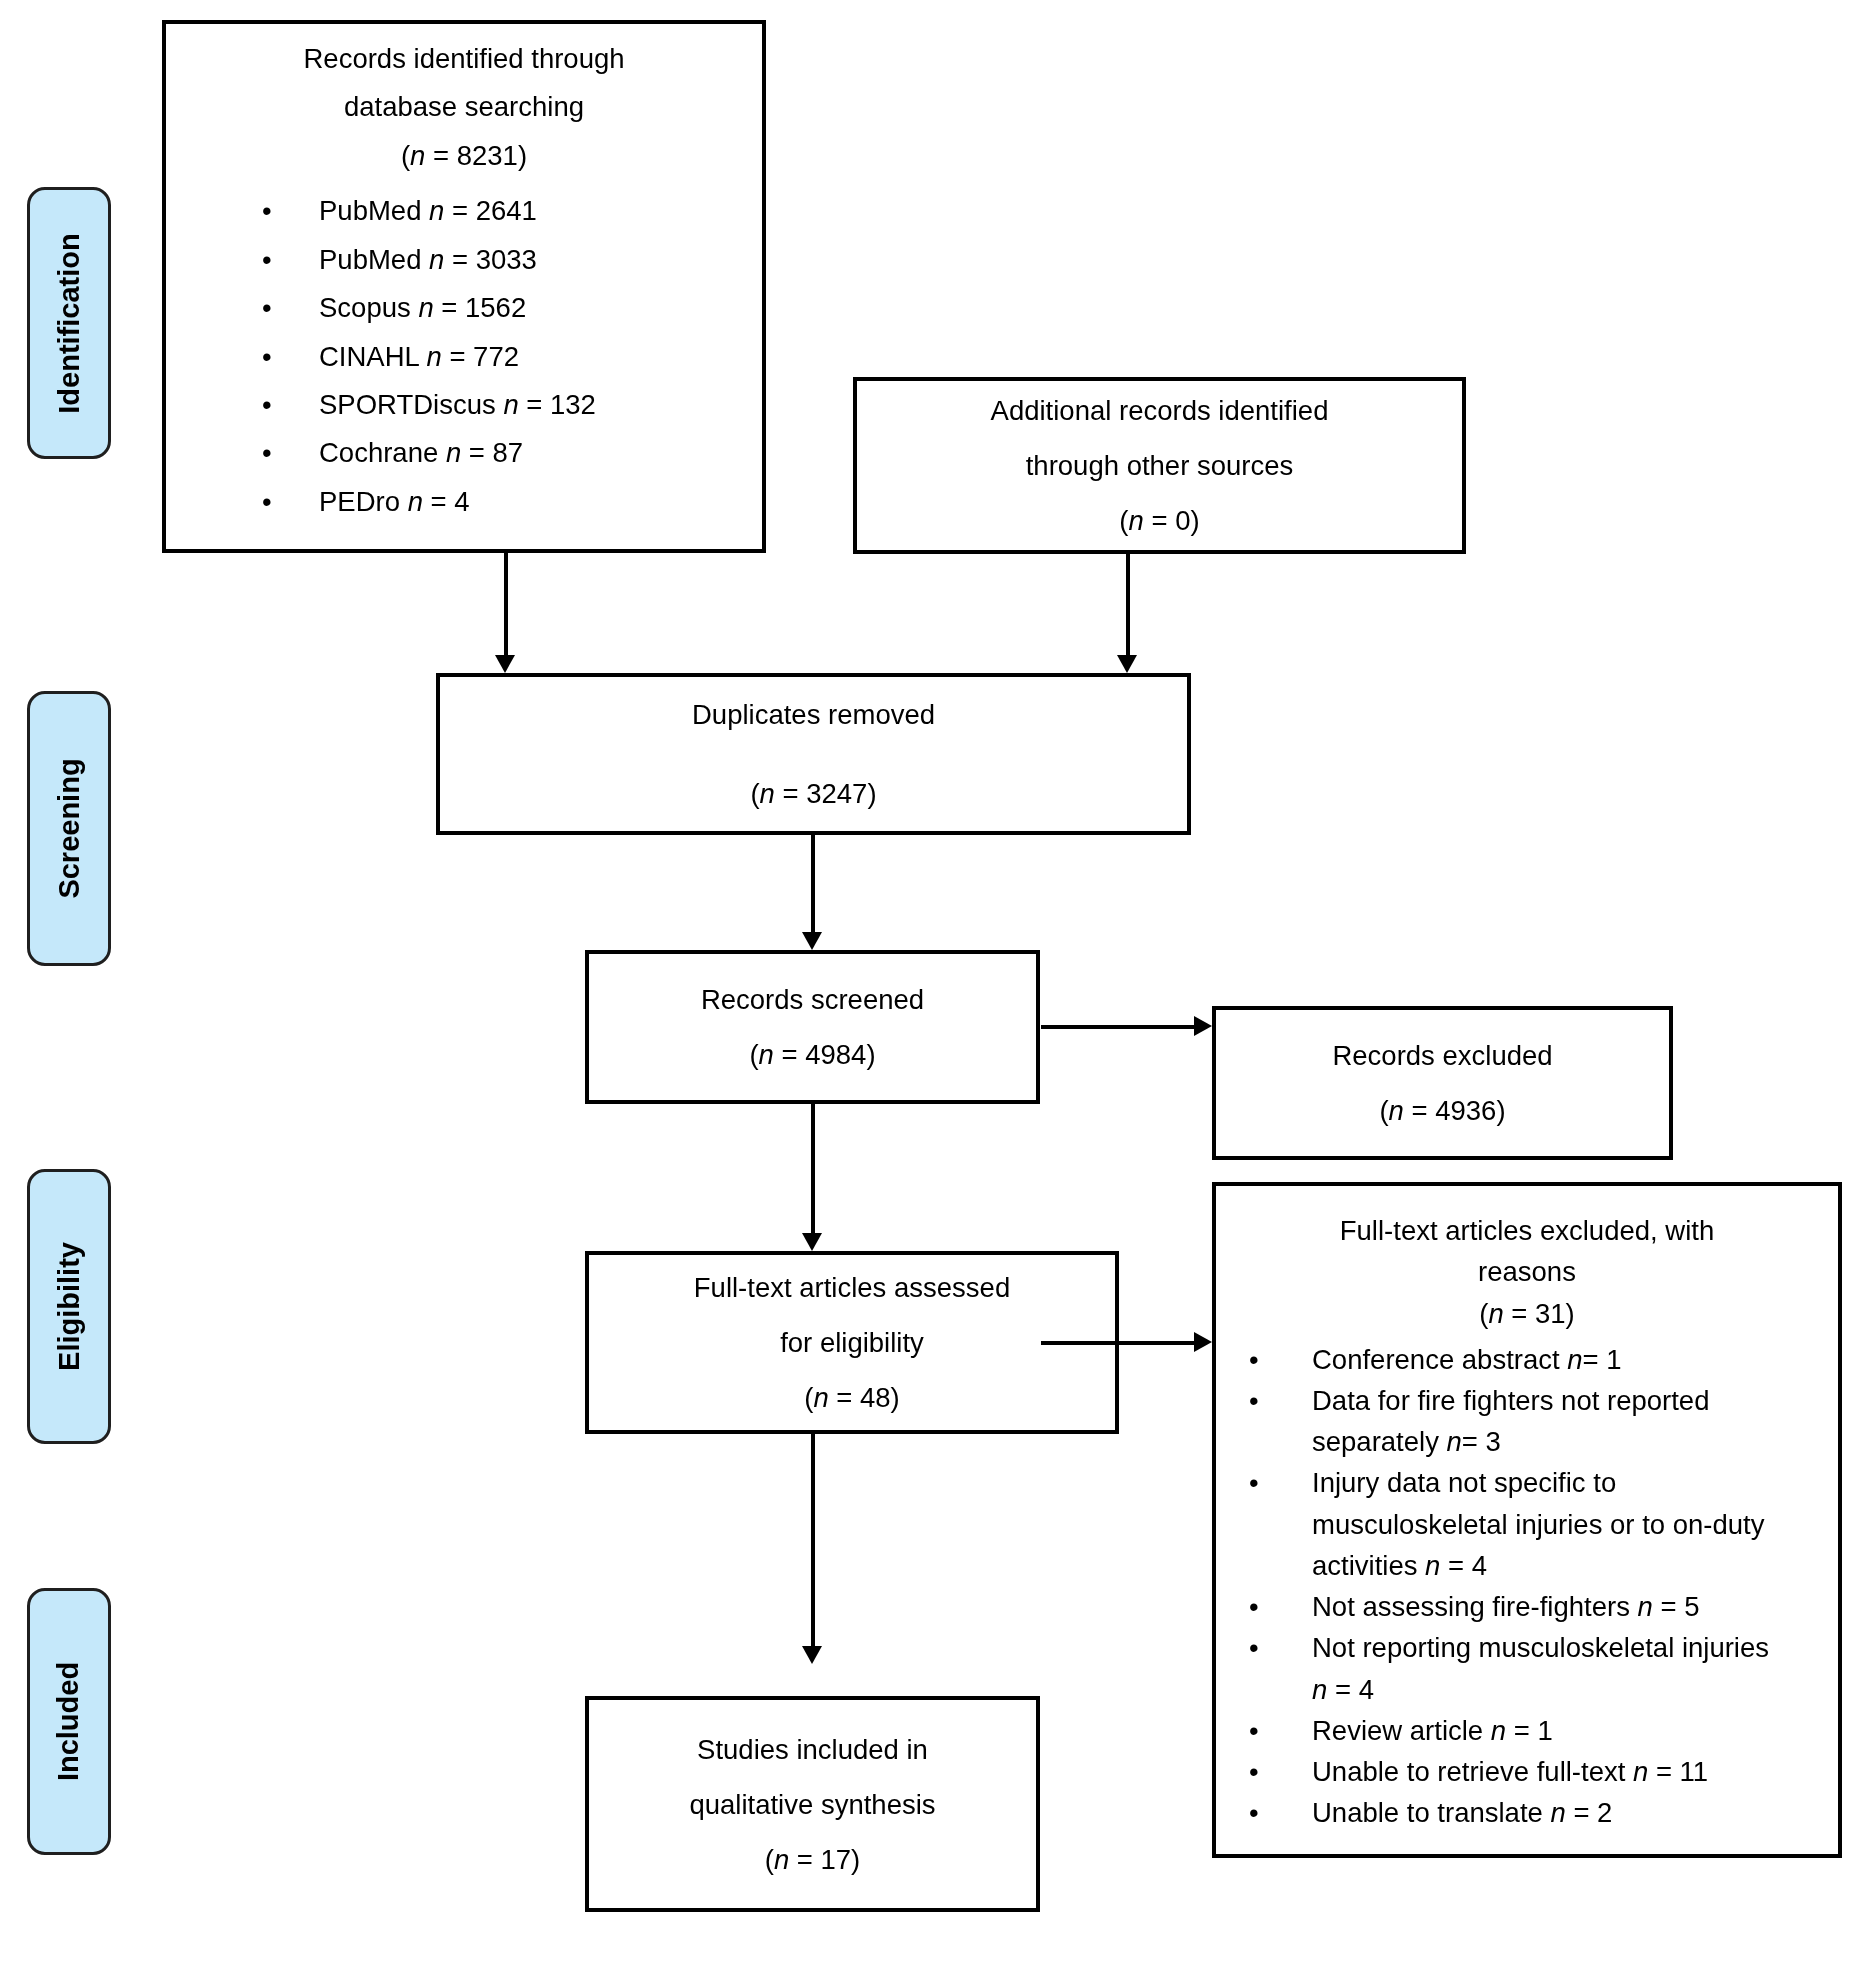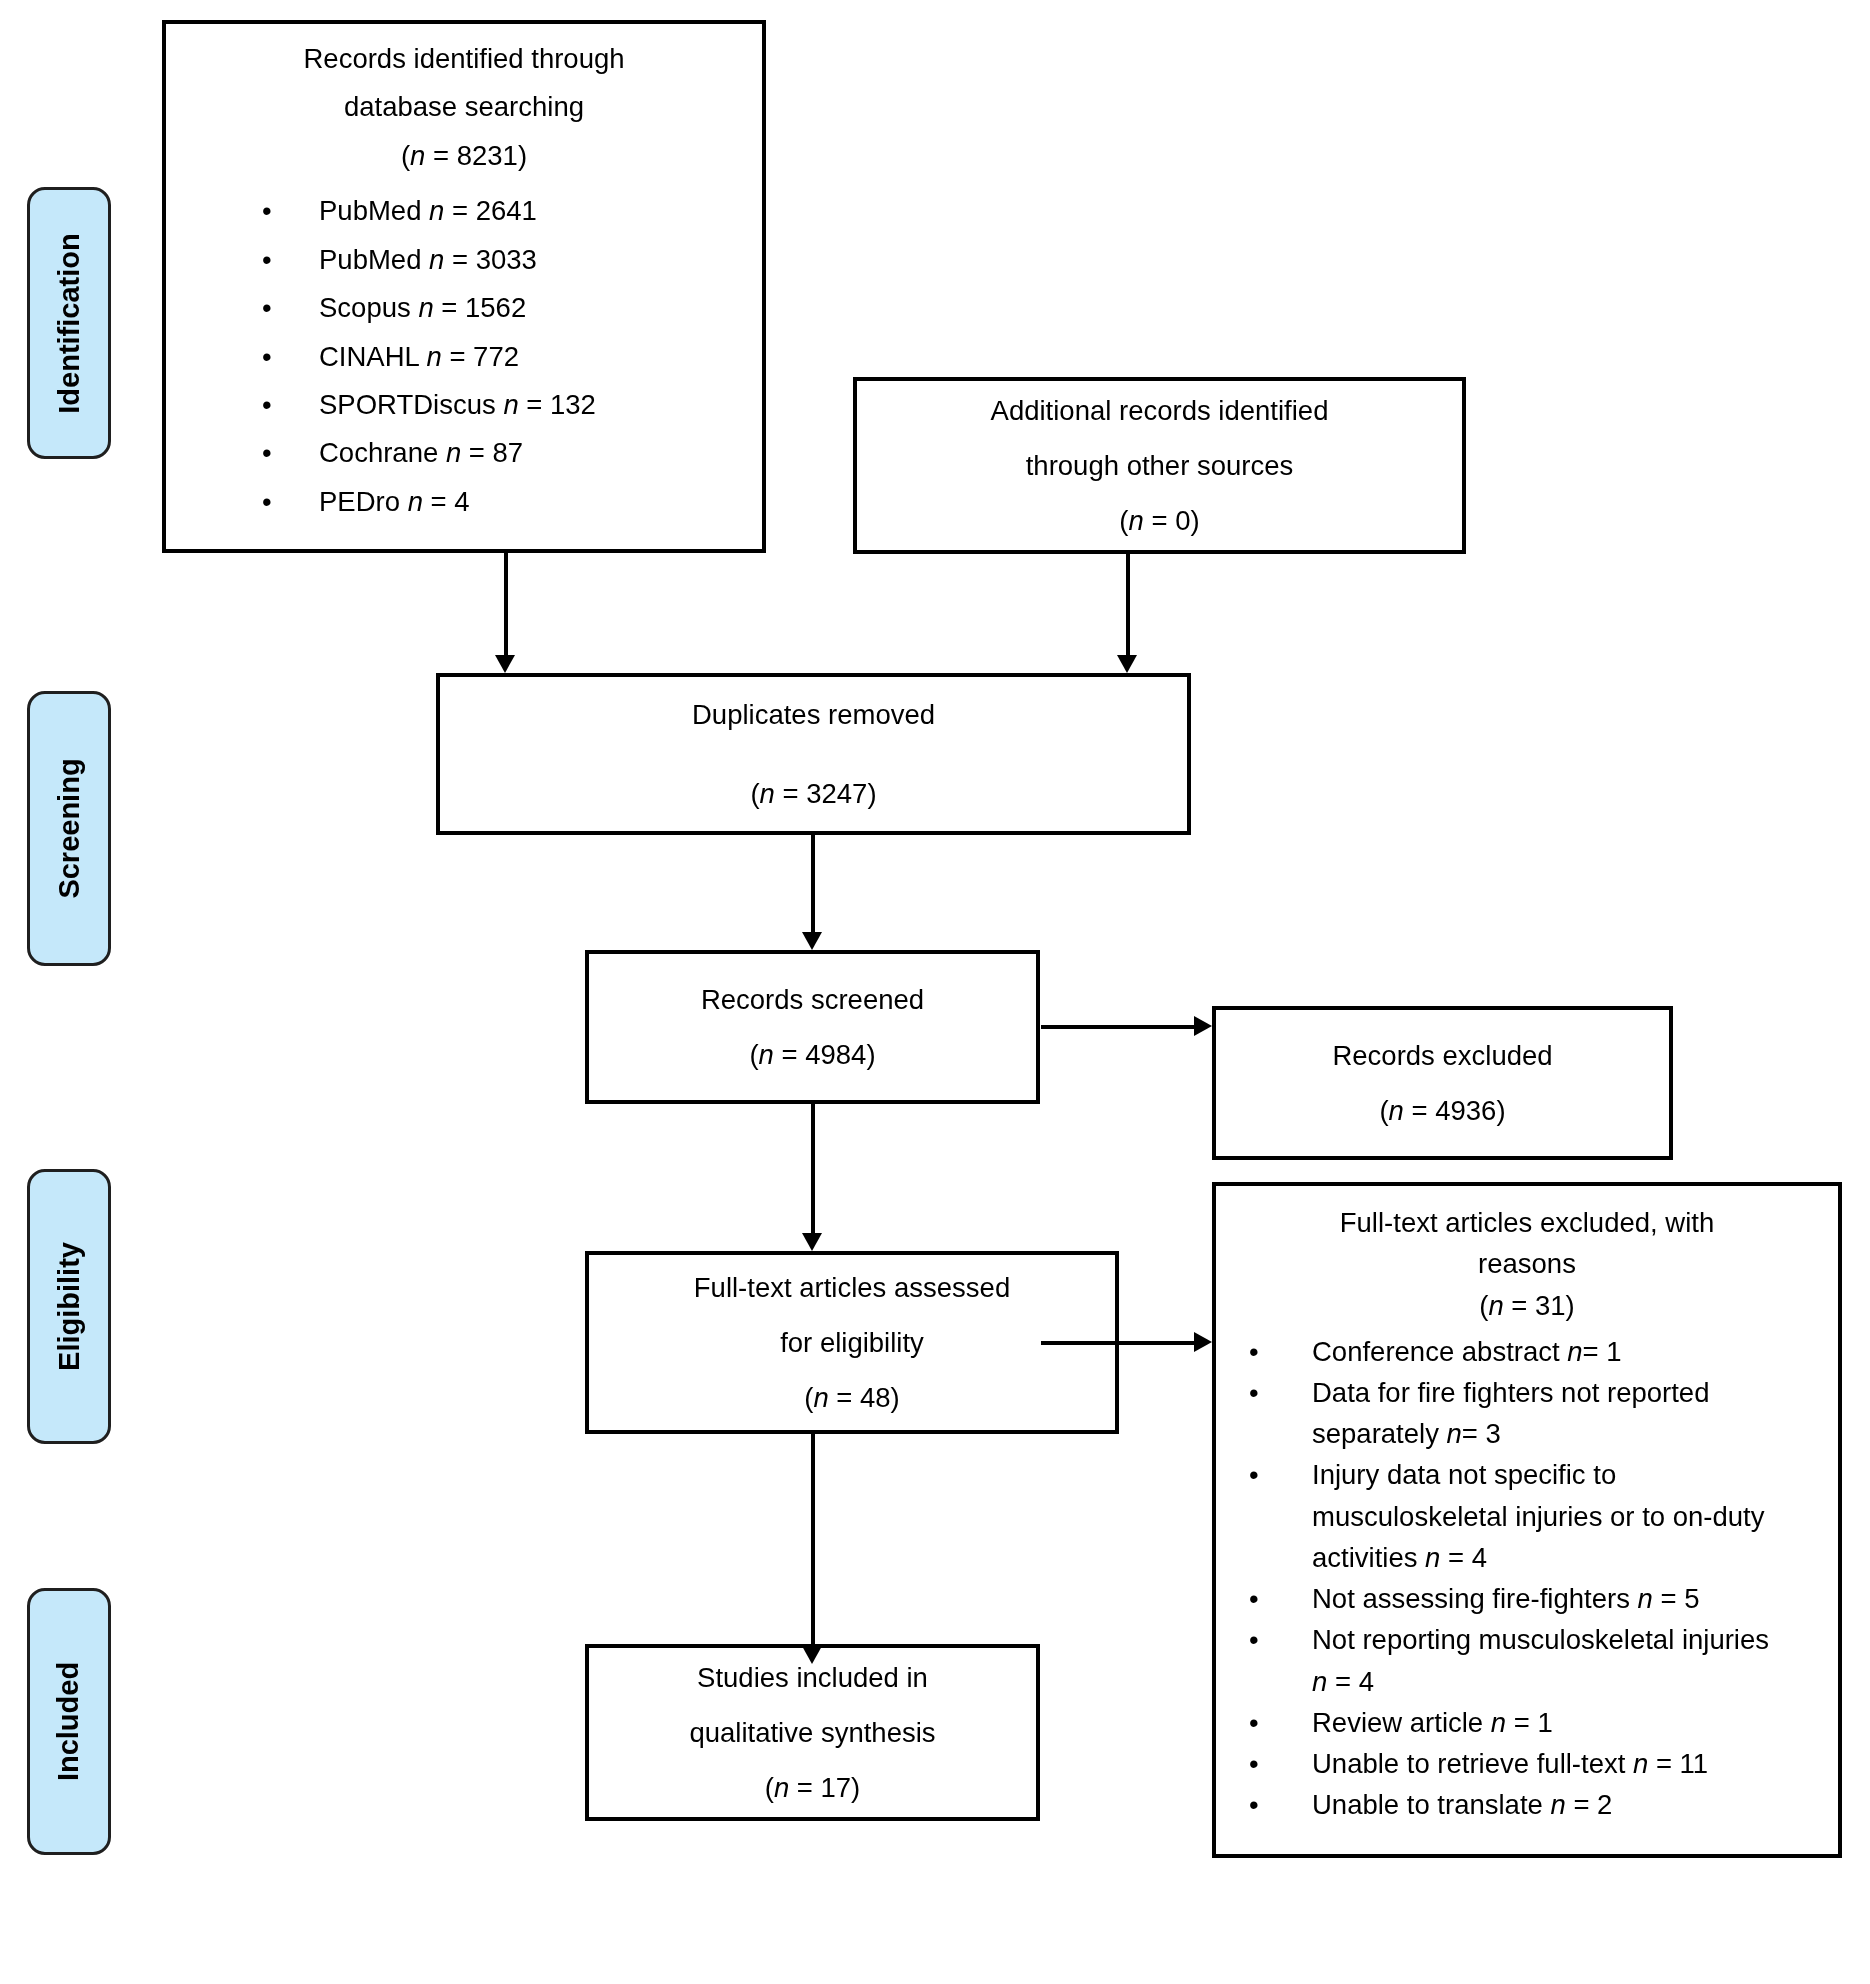--- a/index.html
+++ b/index.html
@@ -42,23 +42,23 @@
   .tline{white-space:nowrap;}
   .box.center .tline{white-space:normal;}
 
   .b-records-identified{left:162px;top:20px;width:604px;height:533px;line-height:1.76;padding-top:11px;}
   .b-records-identified .title{text-align:center;}
   .b-additional-records{left:853px;top:377px;width:613px;height:177px;}
   .b-duplicates-removed{left:436px;top:673px;width:755px;height:162px;gap:24px;}
   .b-records-screened{left:585px;top:950px;width:455px;height:154px;}
   .b-records-excluded{left:1212px;top:1006px;width:461px;height:154px;}
   .b-fulltext-assessed{left:585px;top:1251px;width:534px;height:183px;}
-  .b-fulltext-excluded{left:1212px;top:1182px;width:630px;height:676px;line-height:1.5;padding-top:16px;}
+  .b-fulltext-excluded{left:1212px;top:1182px;width:630px;height:676px;line-height:1.5;padding-top:24px;}
   .b-fulltext-excluded .title{text-align:center;}
-  .b-studies-included{left:585px;top:1644px;width:455px;height:177px;}
+  .b-studies-included{left:585px;top:1696px;width:455px;height:216px;}
 
   ul.bullets{list-style:none;}
   .b-records-identified ul.bullets{margin-left:96px;margin-top:7.2px;}
   .b-records-identified li{padding-left:57px;position:relative;}
   .b-fulltext-excluded ul.bullets{margin-left:33px;margin-top:4.8px;}
   .b-fulltext-excluded li{padding-left:63px;padding-right:48px;position:relative;}
   li::before{content:"\2022";position:absolute;left:0;top:0;}
 
   i{font-style:italic;}
 

